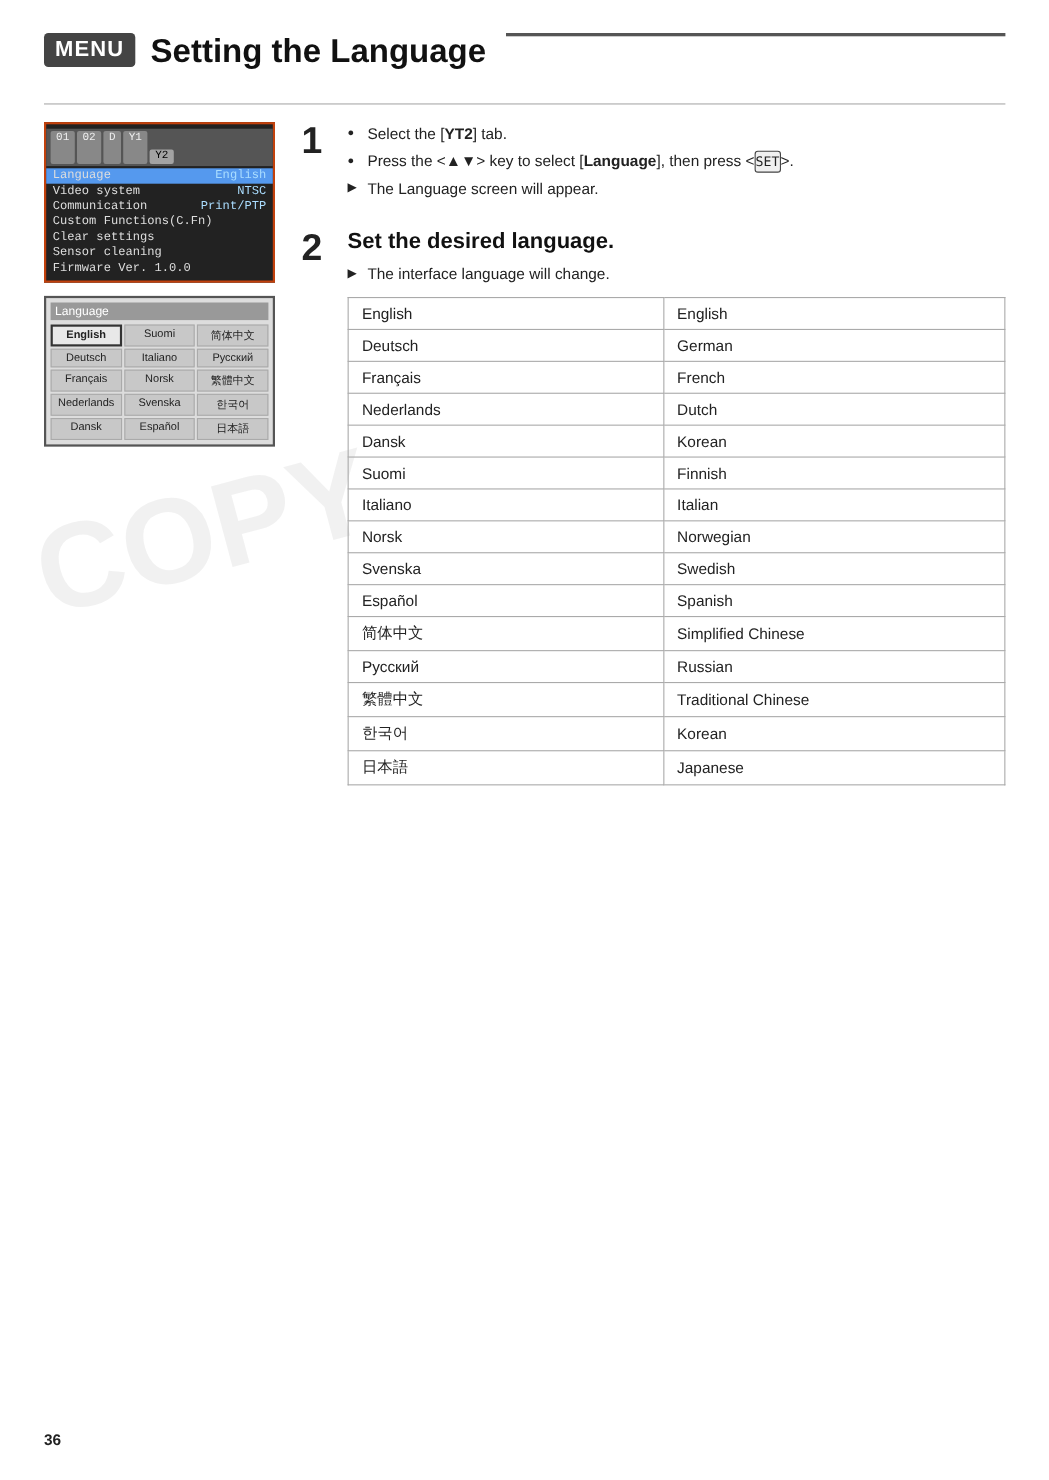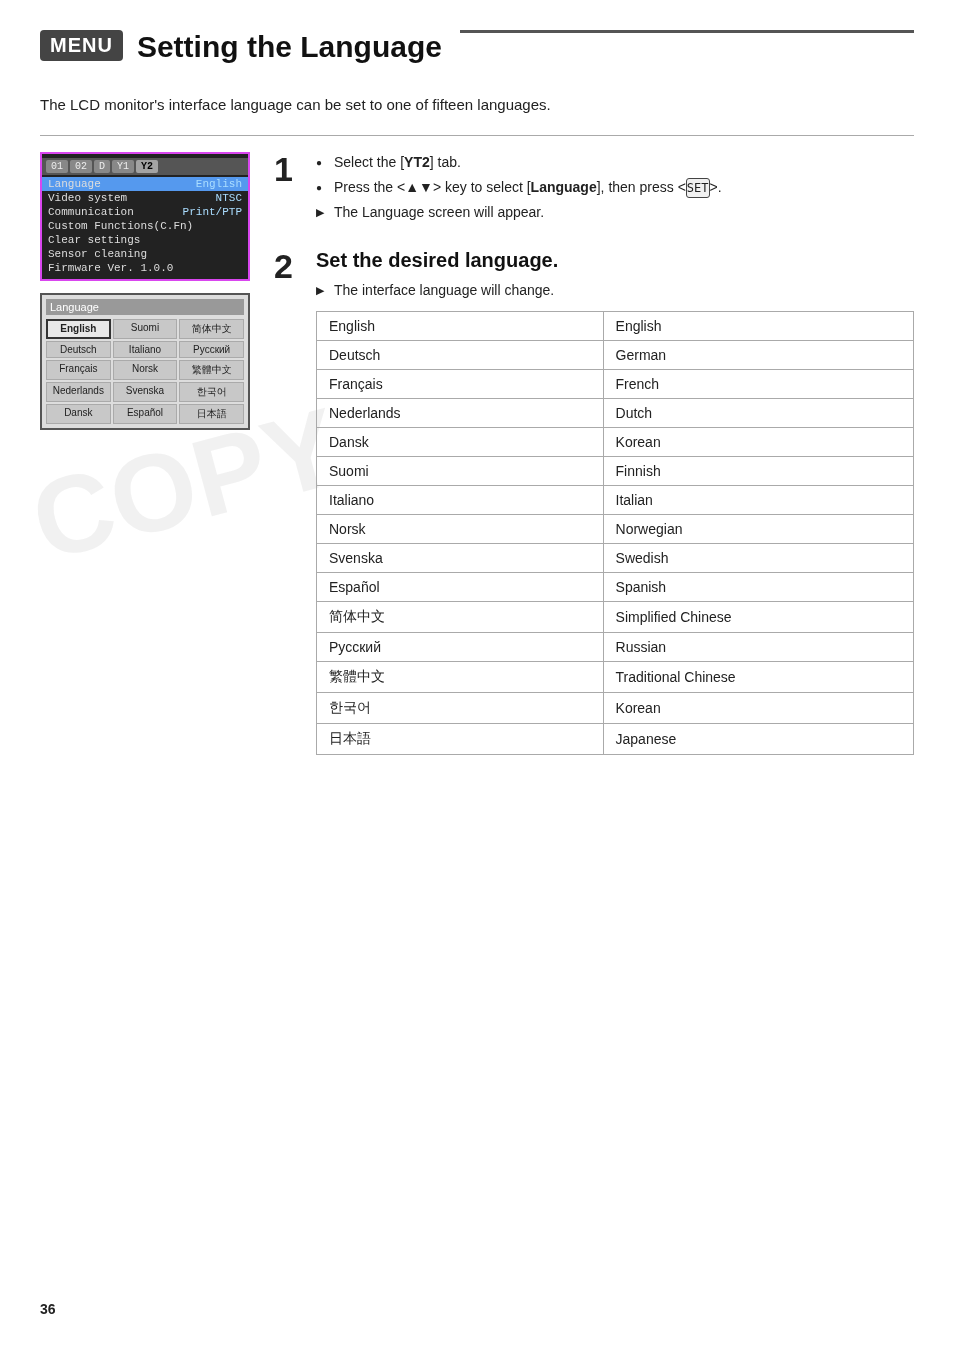--- a/index.html
+++ b/index.html
@@ -62,21 +62,21 @@
     }
 
     
     .left-panel {
       width: 210px;
       flex-shrink: 0;
     }
 
     
     .menu-screen {
-      border: 2px solid #d946ef;
+      border: 2px solid #c2410c;
       background: #222;
       color: #eee;
       font-family: 'Courier New', monospace;
       font-size: 11px;
       padding: 4px 0;
       margin-bottom: 12px;
     }
     .menu-tabs {
       display: flex;
       background: #555;
@@ -87,21 +87,22 @@
     .menu-tab {
       background: #888;
       color: #eee;
       font-size: 10px;
       padding: 1px 5px;
       border-radius: 2px;
     }
     .menu-tab.active {
       background: #a3a3a3;
       color: #000;
-      font-weight: bold;
+      font-weight: normal;
+      margin-top: 17px;
     }
     .menu-item {
       display: flex;
       justify-content: space-between;
       padding: 1px 6px;
       font-size: 11px;
     }
     .menu-item.selected {
       background: #5599ee;
       color: #fff;
@@ -253,21 +254,20 @@
 <div class="watermark">COPY</div>
 
 <div class="content-wrap">
 
   <div class="title-area">
     <div class="menu-badge">MENU</div>
     <div class="title-text">Setting the Language</div>
     <div class="title-line"></div>
   </div>
 
-  <p class="subtitle">The LCD monitor's interface language can be set to one of fifteen languages.</p>
 
   <hr class="divider">
 
   <div class="main-layout">
 
     <div class="left-panel">
 
       <div class="menu-screen">
         <div class="menu-tabs">
           <span class="menu-tab">01</span>

